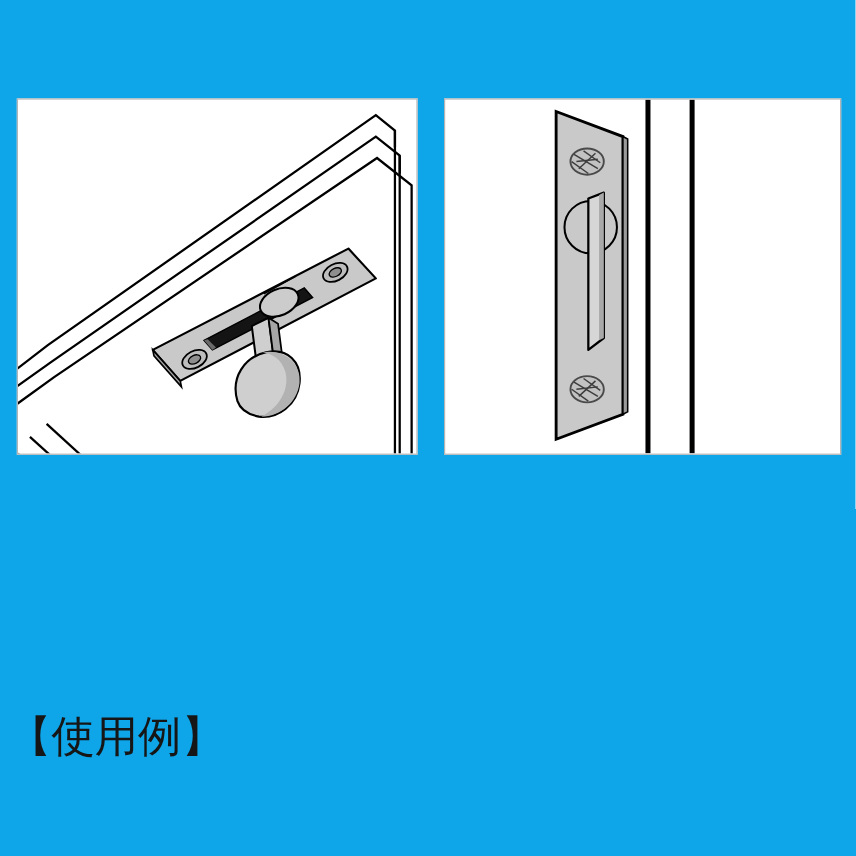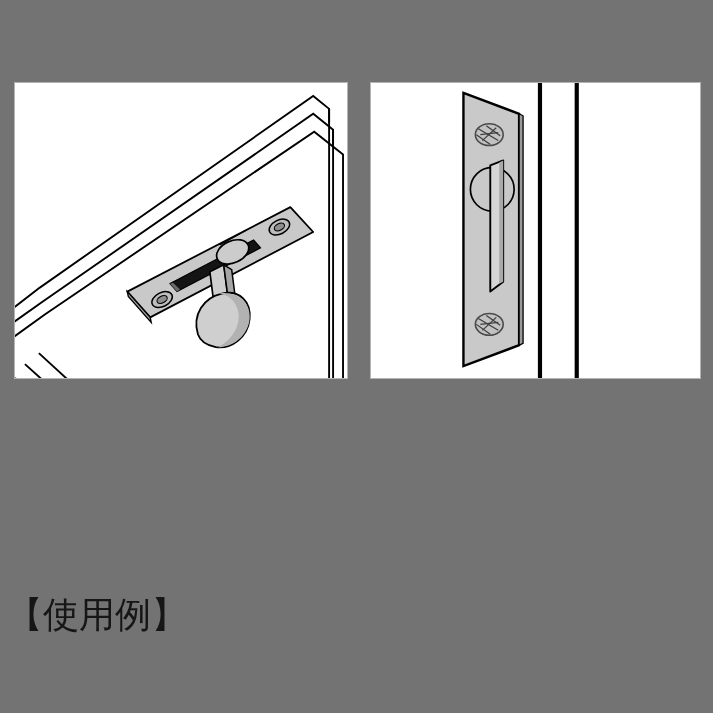--- a/index.html
+++ b/index.html
@@ -5,21 +5,21 @@
 <style>
   html, body {
     margin: 0;
     padding: 0;
     background: #ffffff;
   }
   #page {
     position: relative;
     width: 713px;
     height: 713px;
-    background: #737373;
+    background: #0ea5e9;
     font-family: "Liberation Sans", "DejaVu Sans", sans-serif;
     overflow: hidden;
   }
 
   
   .panel {
     position: absolute;
     background: #ffffff;
     border: 1px solid #b4b4b4;
     box-sizing: border-box;

